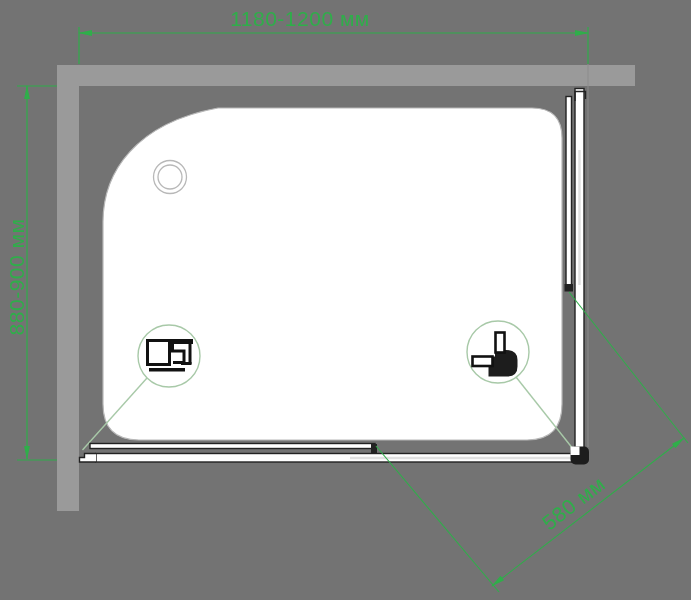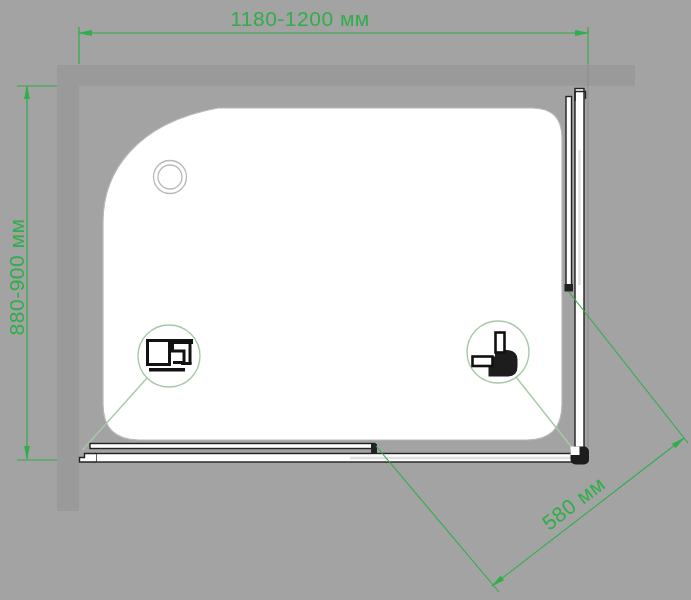--- a/index.html
+++ b/index.html
@@ -1,20 +1,20 @@
 <!DOCTYPE html>
 <html><head>
 <meta charset="utf-8">
 <style>
   html, body { margin: 0; padding: 0; background: #ffffff; }
   .stage {
     position: relative;
     width: 691px;
     height: 600px;
-    background: #a3a3a3;
+    background: #737373;
     overflow: hidden;
     font-family: "Liberation Sans", sans-serif;
   }
   svg { display: block; }
   text.dim {
     font-family: "Liberation Sans", sans-serif;
     font-size: 21px;
     letter-spacing: 0.5px;
     fill: #2fae4a;
   }

